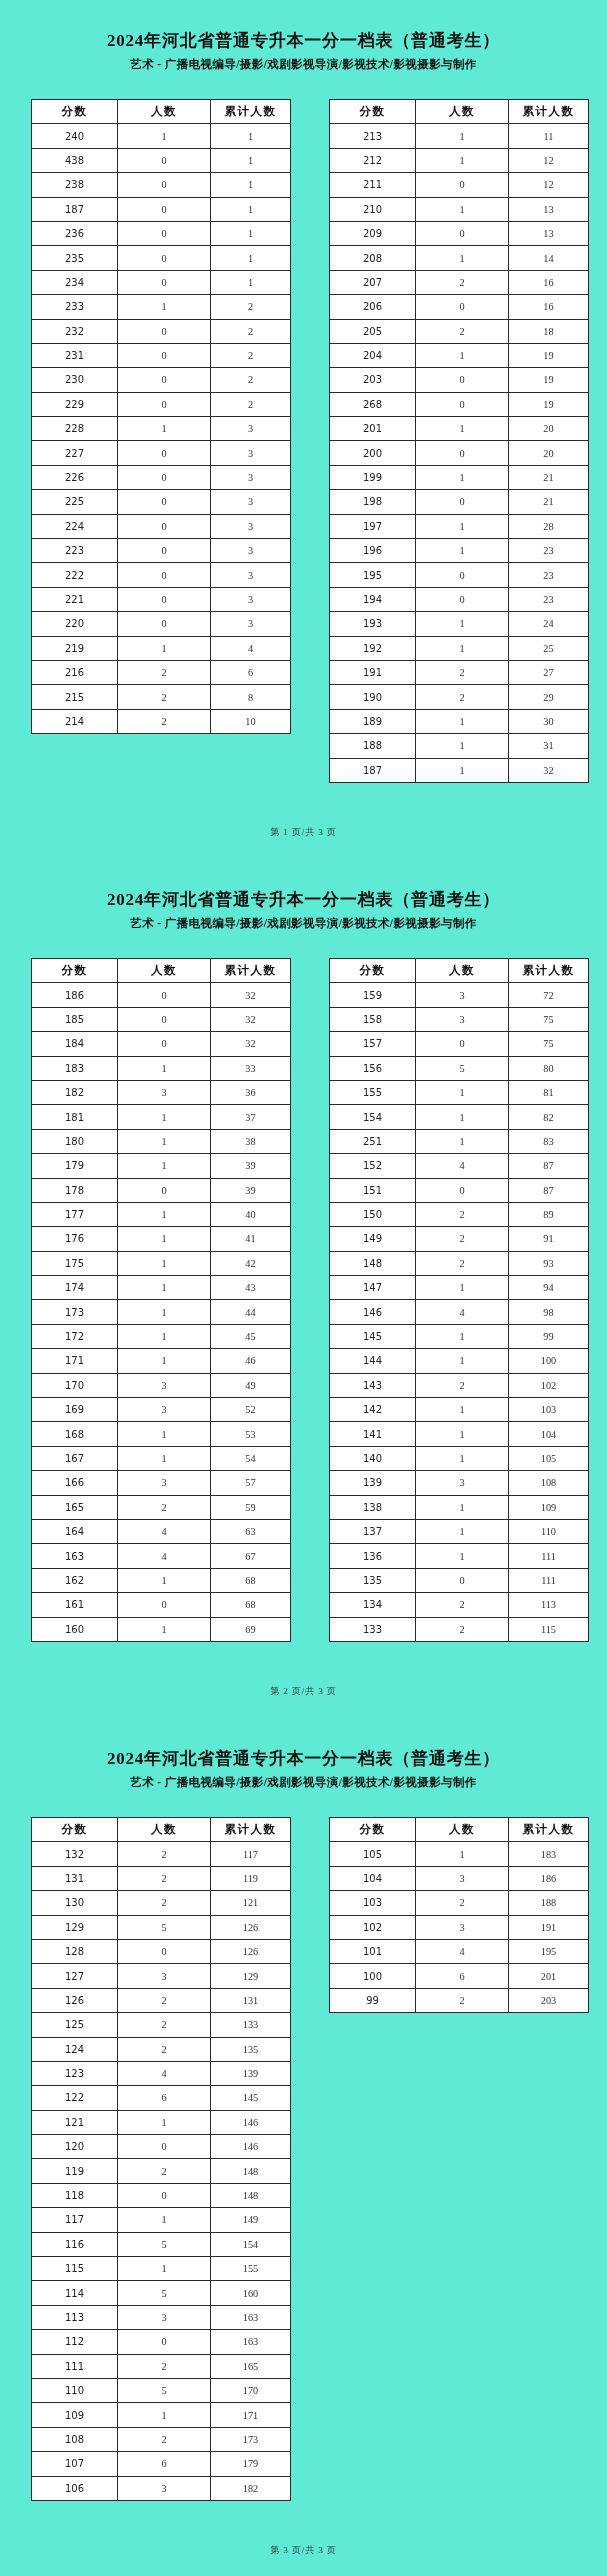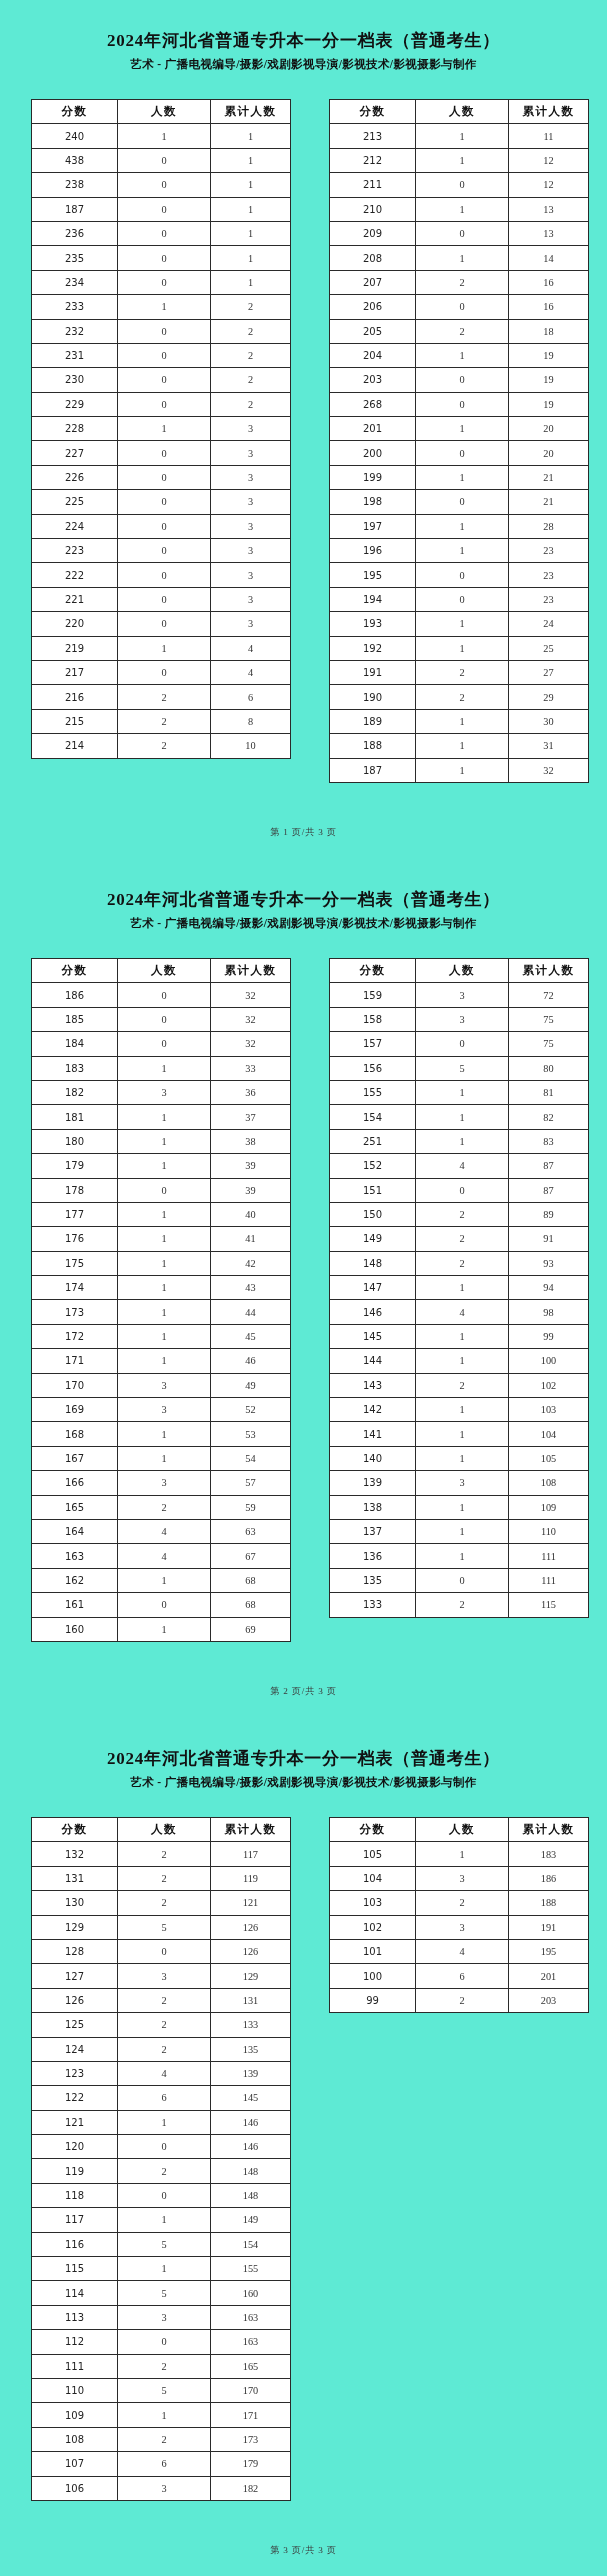--- a/index.html
+++ b/index.html
@@ -205,25 +205,20 @@
             <td class="num">3</td>
           </tr>
           <tr>
             <td class="score">220</td>
             <td class="num">0</td>
             <td class="num">3</td>
           </tr>
           <tr>
             <td class="score">219</td>
             <td class="num">1</td>
-            <td class="num">4</td>
-          </tr>
-          <tr>
-            <td class="score">217</td>
-            <td class="num">0</td>
             <td class="num">4</td>
           </tr>
           <tr>
             <td class="score">216</td>
             <td class="num">2</td>
             <td class="num">6</td>
           </tr>
           <tr>
             <td class="score">215</td>
             <td class="num">2</td>
@@ -679,20 +674,25 @@
             <td class="score">136</td>
             <td class="num">1</td>
             <td class="num">111</td>
           </tr>
           <tr>
             <td class="score">135</td>
             <td class="num">0</td>
             <td class="num">111</td>
           </tr>
           <tr>
+            <td class="score">134</td>
+            <td class="num">2</td>
+            <td class="num">113</td>
+          </tr>
+          <tr>
             <td class="score">133</td>
             <td class="num">2</td>
             <td class="num">115</td>
           </tr>
         </tbody>
     </table>
   </div>
   <div class="footer">第 2 页/共 3 页</div>
 </div>
 

